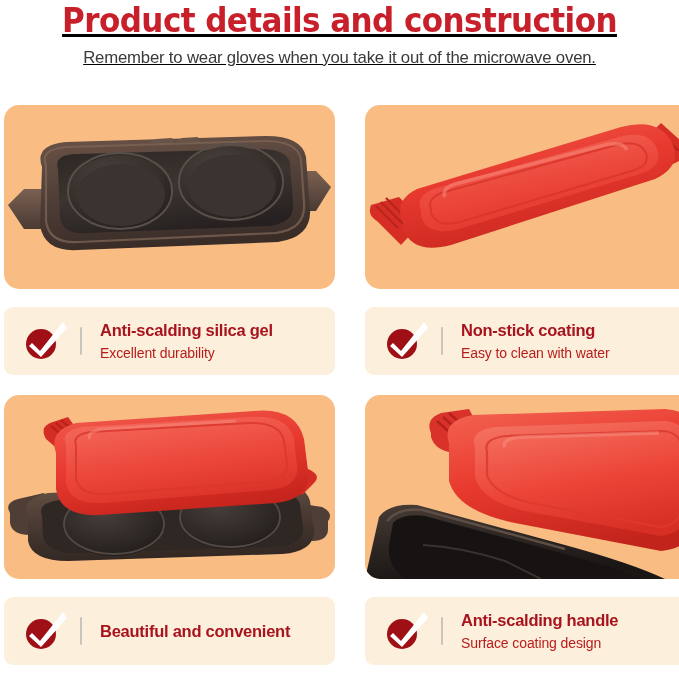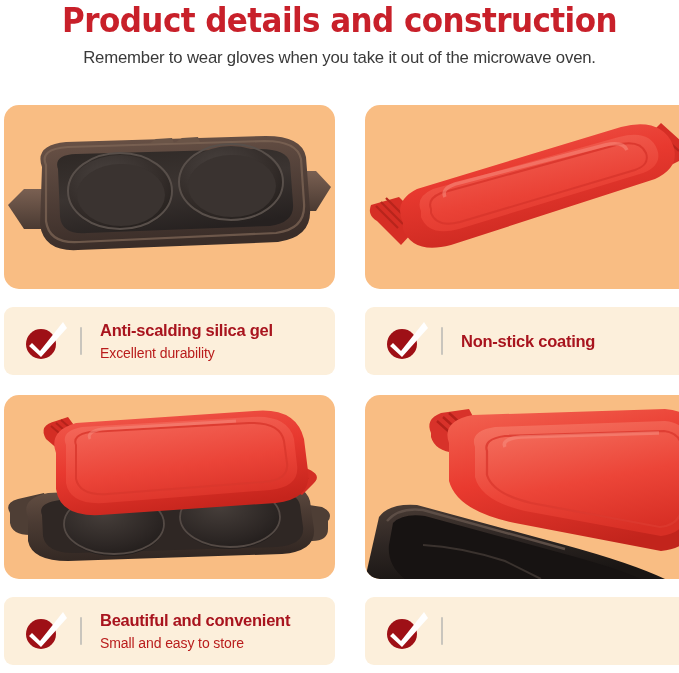--- a/index.html
+++ b/index.html
@@ -18,20 +18,21 @@
   .page {
     position: relative;
     width: 679px;
     height: 673px;
     background: #ffffff;
   }
 
   
   .header {
     padding: 0 20px;
+    text-decoration: underline;
   }
   .title {
     margin: 0;
     padding-top: 2px;
     text-align: center;
     color: #C8202A;
     font-family: "DejaVu Sans", sans-serif;
     font-weight: bold;
     font-size: 33px;
     line-height: 38px;
@@ -256,20 +257,21 @@
       <div class="caption">
         <div class="check-wrap">
           <svg class="check-svg" viewBox="0 0 46 42">
             <circle cx="19" cy="24" r="15" fill="#9E1016"></circle>
             <path d="M10 23 L18 31 L41 2 L45 8 L19 37 L7 26 Z" fill="#ffffff"></path>
           </svg>
         </div>
         <div class="divider"></div>
         <div class="texts">
           <div class="feat-title">Non-stick coating</div>
+          <div class="feat-sub">Easy to clean with water</div>
         </div>
       </div>
     </div>
 
     <div class="cell col-left row-bottom">
 
       <div class="photo">
         <div class="art">
           <svg viewBox="0 0 331 184" preserveAspectRatio="none">
             <defs>
@@ -319,21 +321,20 @@
       <div class="caption">
         <div class="check-wrap">
           <svg class="check-svg" viewBox="0 0 46 42">
             <circle cx="19" cy="24" r="15" fill="#9E1016"></circle>
             <path d="M10 23 L18 31 L41 2 L45 8 L19 37 L7 26 Z" fill="#ffffff"></path>
           </svg>
         </div>
         <div class="divider"></div>
         <div class="texts">
           <div class="feat-title">Beautiful and convenient</div>
-          <div class="feat-sub">Small and easy to store</div>
         </div>
       </div>
     </div>
 
     <div class="cell col-right row-bottom">
 
       <div class="photo">
         <div class="art">
           <svg viewBox="0 0 331 184" preserveAspectRatio="none">
             <defs>
@@ -371,17 +372,21 @@
       </div>
 
       <div class="caption">
         <div class="check-wrap">
           <svg class="check-svg" viewBox="0 0 46 42">
             <circle cx="19" cy="24" r="15" fill="#9E1016"></circle>
             <path d="M10 23 L18 31 L41 2 L45 8 L19 37 L7 26 Z" fill="#ffffff"></path>
           </svg>
         </div>
         <div class="divider"></div>
+        <div class="texts">
+          <div class="feat-title">Anti-scalding handle</div>
+          <div class="feat-sub">Surface coating design</div>
+        </div>
       </div>
     </div>
 
   </div>
 </div>
 
 </body></html>

